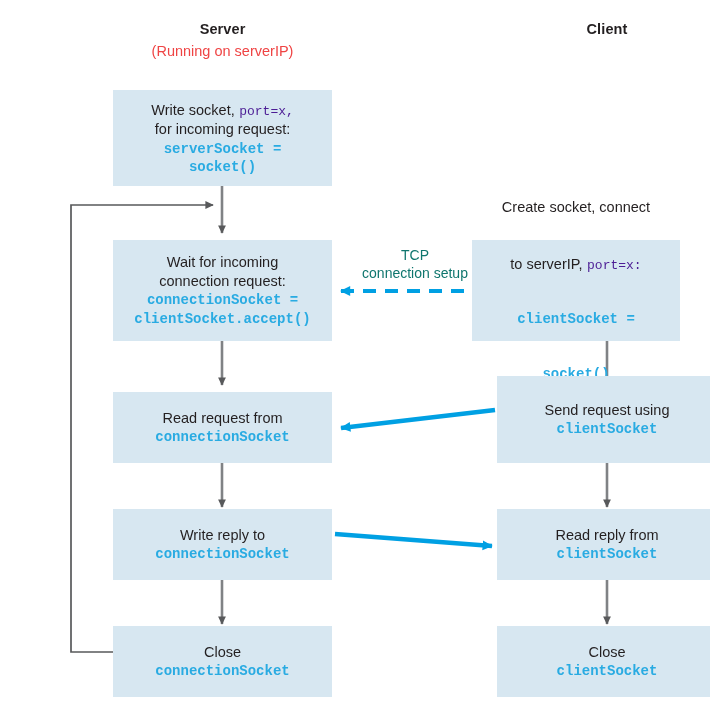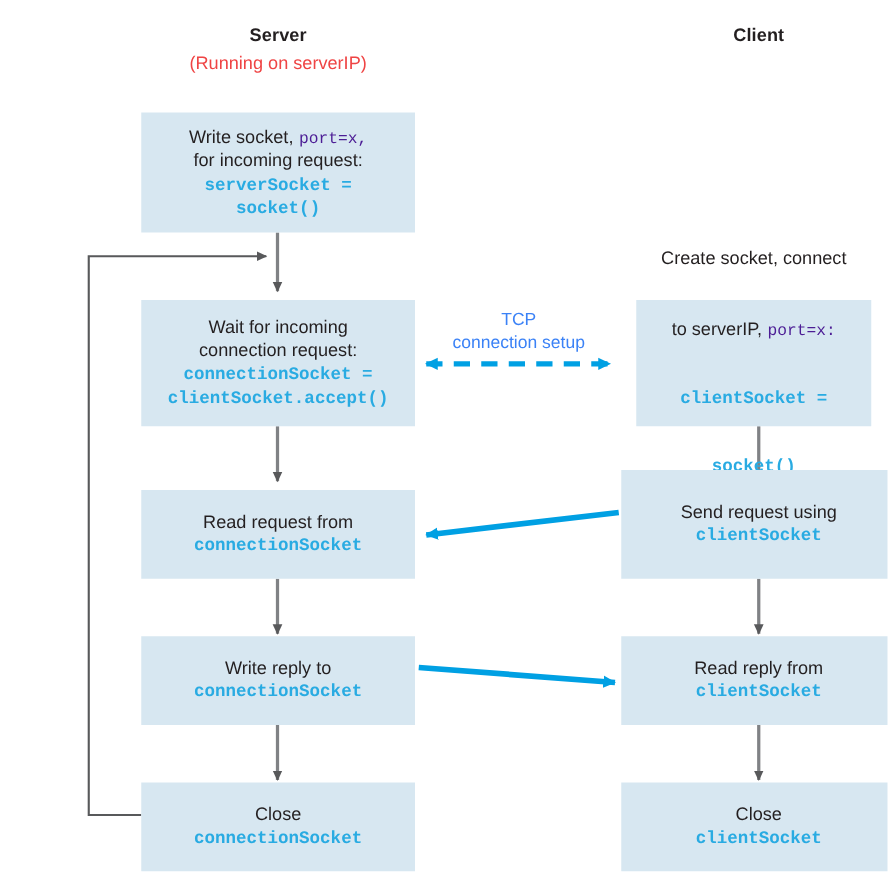--- a/index.html
+++ b/index.html
@@ -69,21 +69,21 @@
     font-size: 13px;
     font-family: "Liberation Mono", "DejaVu Sans Mono", monospace;
     white-space: nowrap;
   }
   .inline-row {
     white-space: nowrap;
   }
   .edge-label {
     position: absolute;
     text-align: center;
-    color: #3b82f6;
+    color: #0f766e;
     font-size: 14px;
     line-height: 1.3;
     white-space: nowrap;
   }
 </style>
 </head>
 <body>
 
 <div id="canvas">
 
@@ -151,21 +151,21 @@
   <div class="node" style="left:68px; top:509px; width:219px; height:71px;">
     <div class="plain">Write reply to</div>
     <div class="mono">connectionSocket</div>
   </div>
 
   <div class="node" style="left:68px; top:626px; width:219px; height:71px;">
     <div class="plain">Close</div>
     <div class="mono">connectionSocket</div>
   </div>
 
-  <div class="node" style="left:464px; top:240px; width:188px; height:101px;gap:36px;">
+  <div class="node" style="left:427px; top:240px; width:208px; height:101px;gap:36px;">
     <div class="plain">Create socket, connect</div>
     <div class="inline-row">
       <span class="plain">to serverIP,</span><span>&nbsp;</span><span class="mono-dark">port=x:</span>
     </div>
     <div class="mono">clientSocket =</div>
     <div class="mono">socket()</div>
   </div>
 
   <div class="node" style="left:452px; top:376px; width:220px; height:87px;">
     <div class="plain">Send request using</div>

